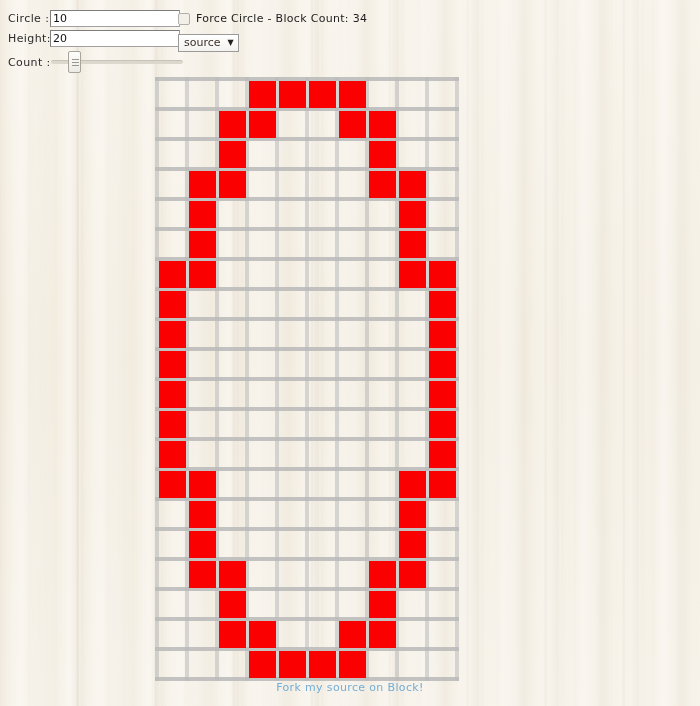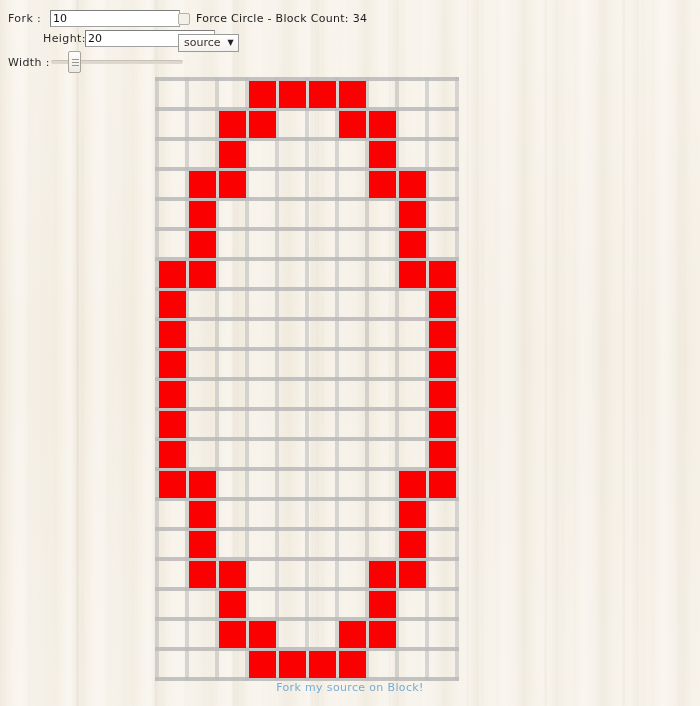--- a/index.html
+++ b/index.html
@@ -37,21 +37,21 @@
   }
 
   
   .controls {
     position: absolute; left: 0; top: 0;
     width: 420px; height: 70px;
     z-index: 5;
   }
   .ctrl-row { position: absolute; display: flex; align-items: center; }
   .row-width  { left: 8px;  top: 10px; }
-  .row-height { left: 8px;  top: 30px; margin-left: 35px; }
+  .row-height { left: 8px;  top: 30px; }
   .row-scale  { left: 8px;  top: 54px; }
 
   .ctrl-label {
     font-family: "DejaVu Sans", sans-serif;
     font-size: 11px;
     color: #2b2b2b;
     letter-spacing: .4px;
     white-space: nowrap;
   }
   .lbl-w { width: 38px; }
@@ -162,31 +162,31 @@
   }
 </style>
 </head>
 <body>
 
 <div class="wood-grain"></div>
 
 <div class="controls">
 
   <div class="ctrl-row row-width">
-    <span class="ctrl-label lbl-w">Fork :</span>
+    <span class="ctrl-label lbl-w">Circle :</span>
     <input class="txt-input" type="text" value="10" style="">
   </div>
 
   <div class="ctrl-row row-height">
     <span class="ctrl-label lbl-h">Height:</span>
     <input class="txt-input" type="text" value="20" style="">
   </div>
 
   <div class="ctrl-row row-scale">
-    <span class="ctrl-label lbl-s">Width :</span>
+    <span class="ctrl-label lbl-s">Count :</span>
     <div class="slider-wrap">
       <div class="slider-track"></div>
       <div class="slider-thumb" id="scale-thumb" style="left: 17px;">
         <i></i>
         <i></i>
         <i></i>
       </div>
     </div>
   </div>
 

